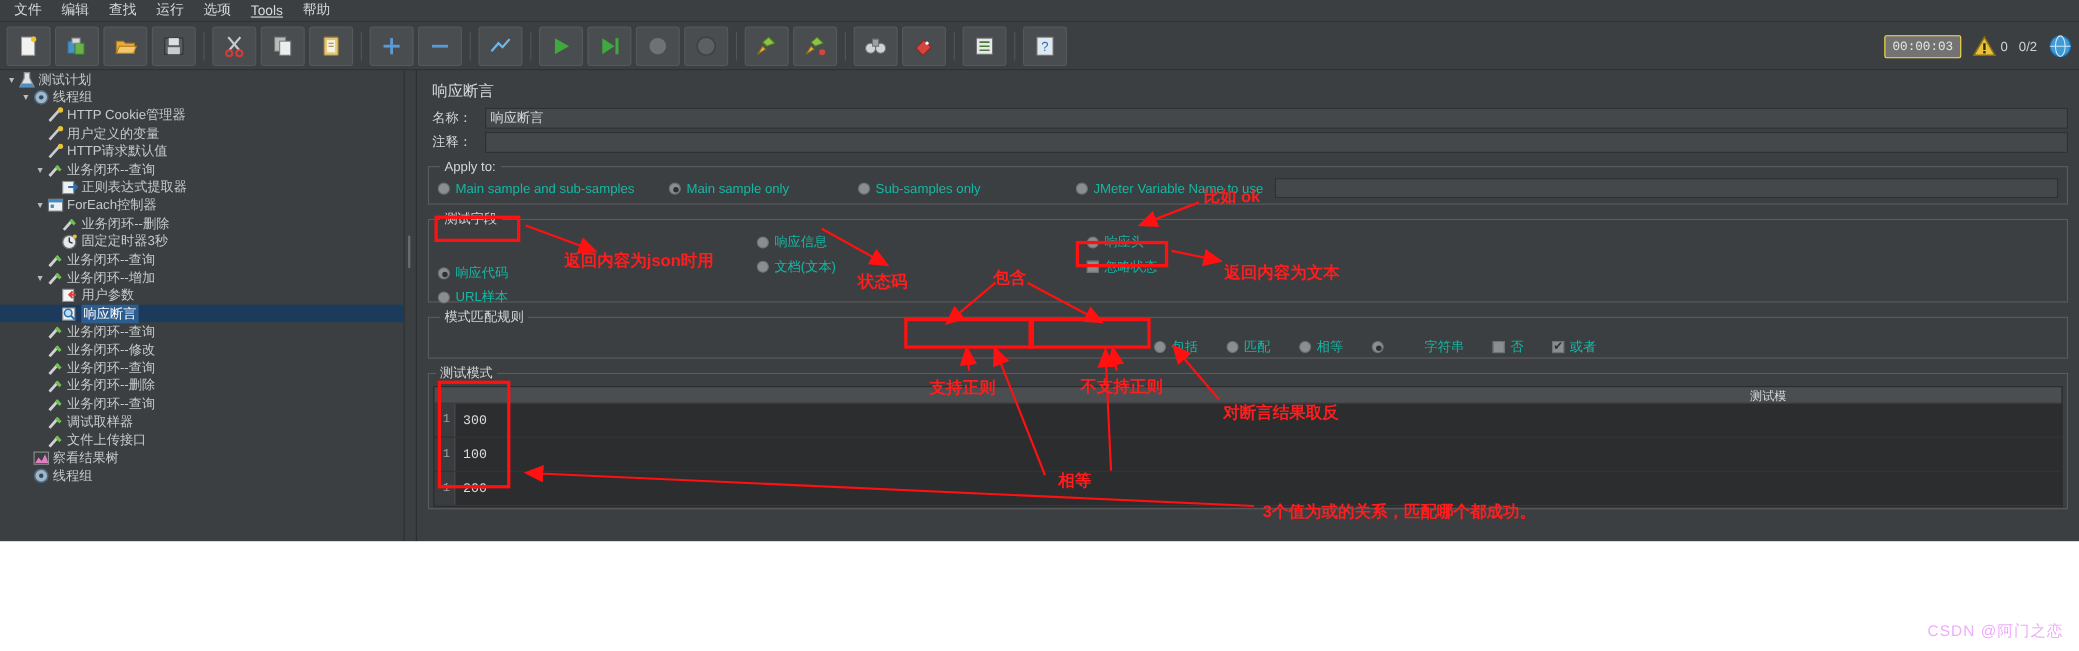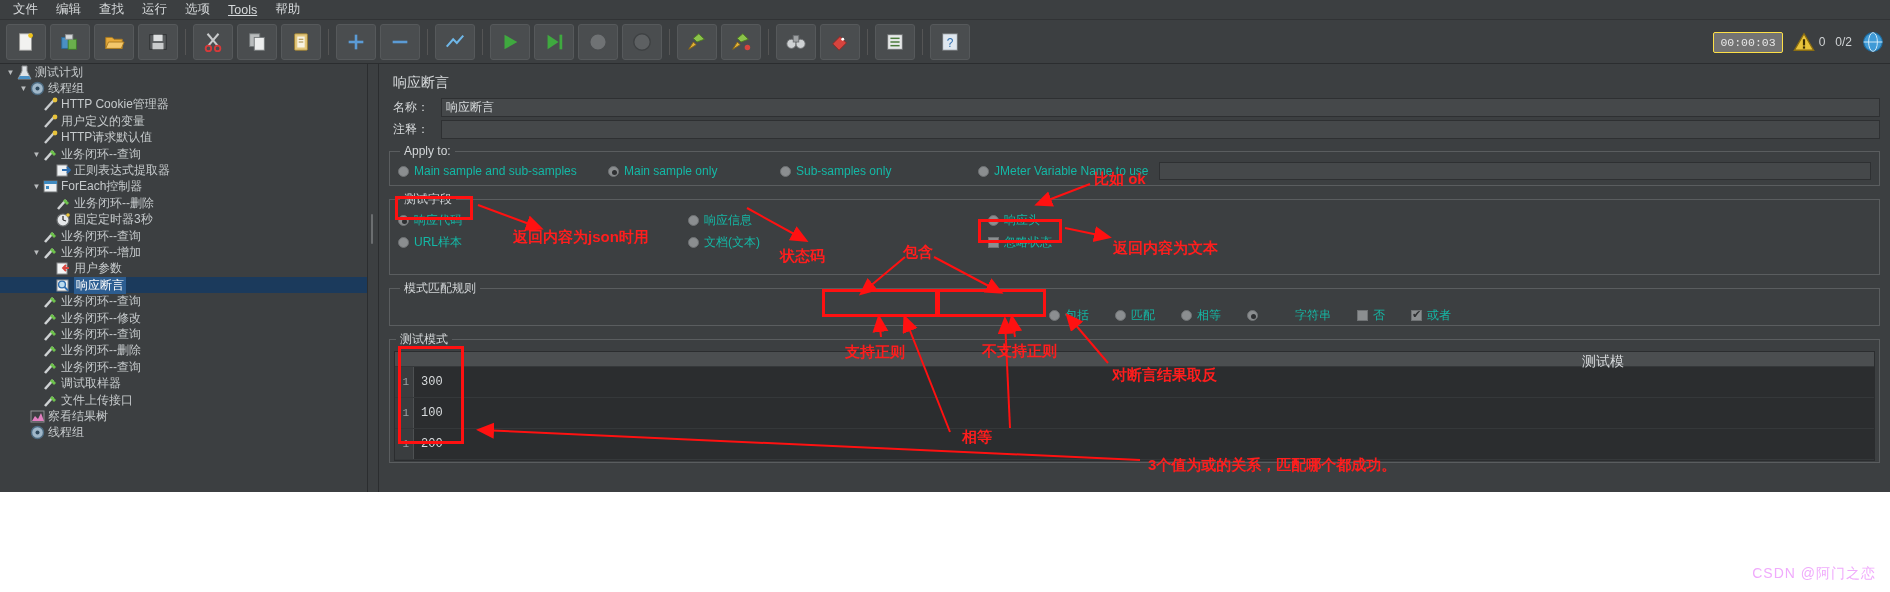--- a/index.html
+++ b/index.html
@@ -149,21 +149,21 @@
   .tf-grid { display: flex; width: 100%; padding-top: 2px; }
   .tf-col { display: flex; flex-direction: column; gap: 7px; }
   .tf-col .radio-row { height: 15px; }
 
   
   .pm-row { display: flex; align-items: center; justify-content: flex-end; height: 30px; gap: 14px; padding-right: 420px;}
 
   
   .tp-wrap { border: 1px solid #2b2d2f; background: #2b2d2f; height: 110px; position: relative;}
   .tp-head { height: 15px; background: #4b4e50; border-bottom: 1px solid #35383a; position: relative;}
-  .tp-head .hlabel { position:absolute; right: 250px; top:1px; font-size: 14px; color: #d6d9db;}
+  .tp-head .hlabel { position:absolute; right: 250px; top:1px; font-size: 11px; color: #d6d9db;}
   .tp-row {
     height: 31px; display: flex; align-items: center;
     border-bottom: 1px solid #35383a; background: #2b2d2f;
   }
   .tp-num {
     width: 18px; text-align: right; padding-right: 4px;
     color: #9aa0a4; font-size: 11px; font-family: "Liberation Mono", monospace;
     background: #3a3d3f; height: 100%; line-height: 31px;
   }
   .tp-cellsep { width: 1px; background: #4e5153; height: 100%; }
@@ -586,21 +586,21 @@
             <span class="radio"></span>
             <span class="rlbl">JMeter Variable Name to use</span>
           </div>
           <div class="var-input"></div>
         </div>
     </fieldset>
 
     <fieldset class="grp" style="height:84px;">
       <legend>测试字段</legend>
       <div class="tf-grid">
-        <div class="tf-col" id="tf-col2" style="width:290px;">
+        <div class="tf-col" id="tf-col2" style="width:290px;margin-top:28px;">
             <div class="radio-row">
               <span class="radio on"></span>
               <span class="rlbl">响应代码</span>
             </div>
             <div class="radio-row">
               <span class="radio"></span>
               <span class="rlbl">URL样本</span>
             </div>
           </div>
         <div class="tf-col" id="tf-col3" style="width:300px;">

